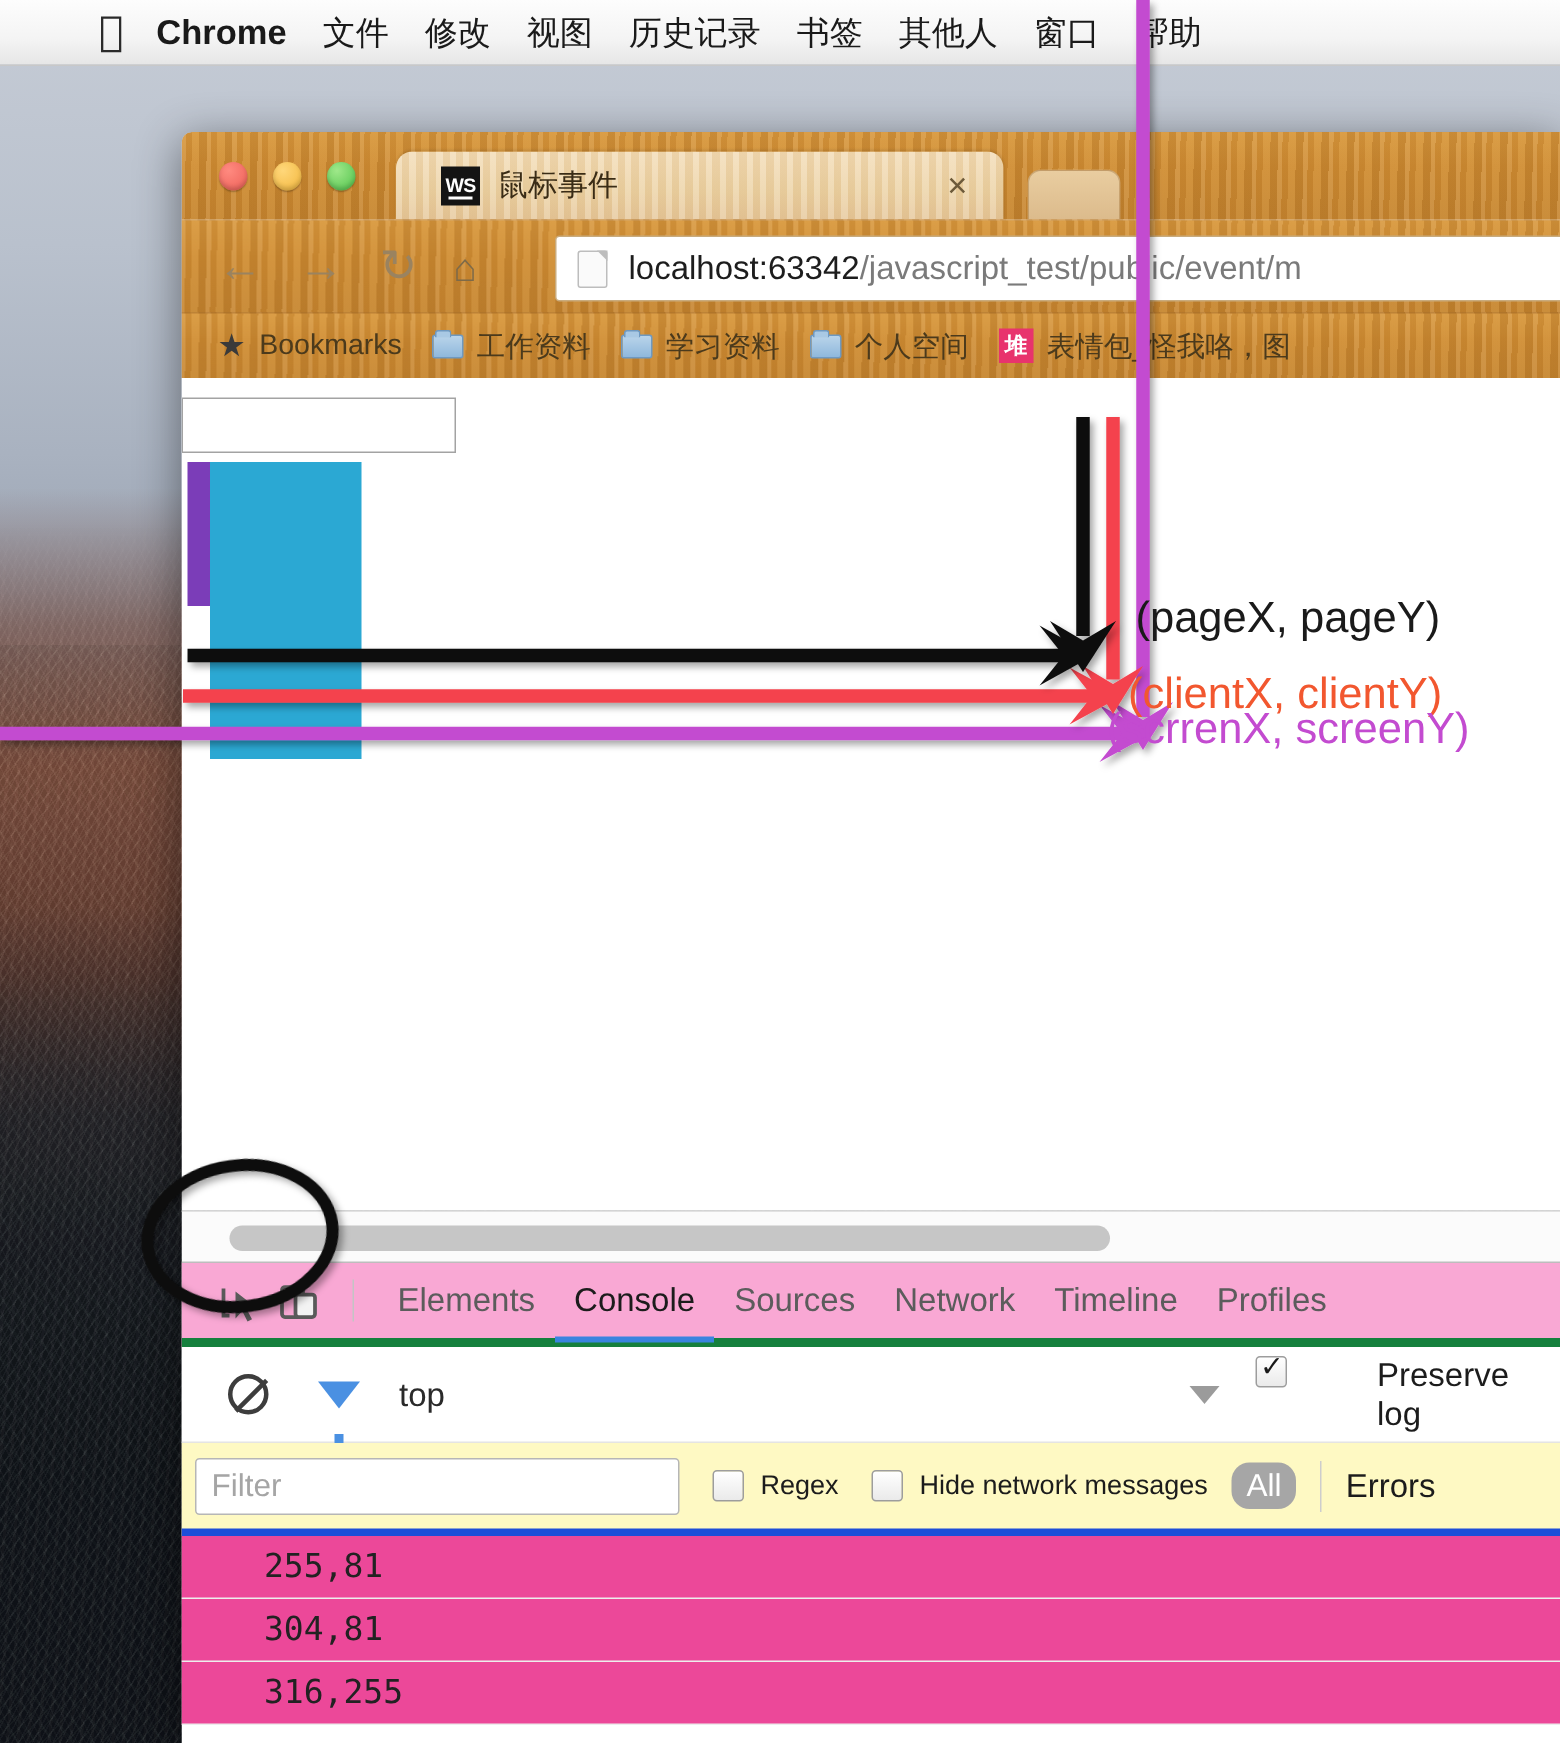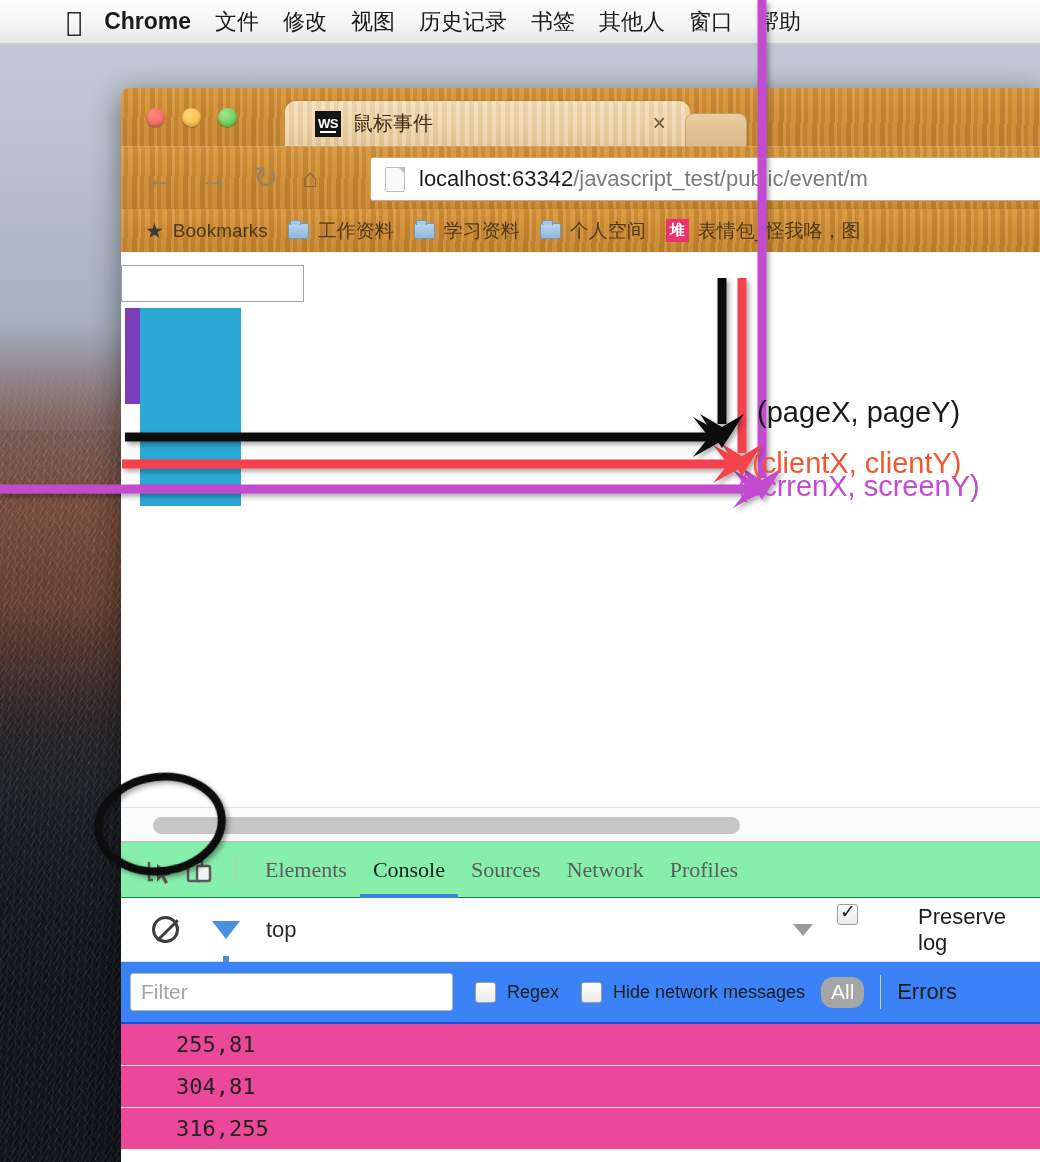--- a/index.html
+++ b/index.html
@@ -88,21 +88,21 @@
   .winbtns { position: absolute; left: 25px; top: 20px; display: flex; gap: 17px; }
   .winbtns i {
     display: block; width: 19px; height: 19px; border-radius: 50%;
     box-shadow: inset 0 -2px 3px rgba(0,0,0,.18), 0 1px 1px rgba(0,0,0,.25);
   }
   .winbtns .r { background: radial-gradient(circle at 35% 30%, #ff8a80, #ec5f56); }
   .winbtns .y { background: radial-gradient(circle at 35% 30%, #ffd77a, #f2b63c); }
   .winbtns .g { background: radial-gradient(circle at 35% 30%, #9fe88a, #4fc24a); }
 
   #tab {
-    position: absolute; left: 164px; top: 13px; width: 405px; height: 45px;
+    position: absolute; left: 143px; top: 13px; width: 405px; height: 45px;
     border-top-left-radius: 11px; border-top-right-radius: 11px;
     background: linear-gradient(to bottom, #f0d9b0 0%, #ecd2a4 45%, #e8caa0 100%);
     background-image:
       repeating-linear-gradient(90deg, rgba(255,255,255,0.18) 0 4px, rgba(180,130,60,0.10) 4px 9px),
       linear-gradient(to bottom, #f3dcb6 0%, #ecd2a4 60%, #e6c79a 100%);
     box-shadow: 0 -1px 2px rgba(0,0,0,.12);
     display: flex; align-items: center;
   }
   #tab .fav {
     width: 26px; height: 26px; margin-left: 30px; background: #141414;
@@ -193,23 +193,22 @@
   }
   #hscroll .thumb {
     position: absolute; left: 32px; top: 9px; width: 587px; height: 17px;
     background: #c6c6c6; border-radius: 9px;
   }
 
   
   #devtools { background: #fff; height: 100%; }
   #dt-tabs {
     height: 56px; display: flex; align-items: center;
-    border-bottom: 1px solid #15803d; background: #86efac;
+    border-bottom: 6px solid #15803d; background: #f9a8d4;
     position: relative;
-    font-family: Liberation Serif, serif;
   }
   #dt-tabs .icbtn { width: 40px; height: 40px; position: relative; flex: none; }
   #dt-tabs .icbtn.first { margin-left: 18px; }
   #dt-tabs .sep { width: 1px; height: 28px; background: #c4c4c4; margin: 0 16px; flex: none; }
   .dttab {
     font-size: 22px; color: #5c5c5c; padding: 0 13px; height: 56px;
     display: flex; align-items: center; white-space: nowrap;
   }
   .dttab.active { color: #1c1c1c; box-shadow: inset 0 -4px 0 #3a84df; }
 
@@ -246,22 +245,22 @@
     width: 21px; height: 21px; border: 1px solid #9d9d9d; border-radius: 3px;
     background: linear-gradient(to bottom, #ffffff, #eaeaea); flex: none; position: relative;
   }
   .cbox.on::after {
     content: "\2713"; position: absolute; left: 2px; top: -4px;
     font-size: 19px; color: #1a1a1a; line-height: 21px;
     font-family: "DejaVu Sans", sans-serif;
   }
 
   #dt-filterrow {
-    height: 62px; display: flex; align-items: center; background: #3b82f6;
-    border-bottom: 2px solid #1d4ed8; position: relative;
+    height: 62px; display: flex; align-items: center; background: #fef9c3;
+    border-bottom: 5px solid #1d4ed8; position: relative;
   }
   #filterinput {
     margin-left: 9px; width: 323px; height: 38px; background: #fff;
     border: 1px solid #b6b6b6; border-radius: 3px;
     font-size: 21px; color: #9e9e9e; padding: 0 10px;
     font-family: "Liberation Sans", sans-serif;
   }
   #filterinput::placeholder { color: #a5a5a5; }
   .chk { display: flex; align-items: center; margin-left: 22px; white-space: nowrap; }
   .chk .lbl { font-size: 18px; color: #1c1c1c; margin-left: 11px; }
@@ -384,20 +383,21 @@
         <svg width="40" height="40" viewBox="0 0 40 40">
           <rect x="9" y="11" width="14" height="20" rx="2" stroke="#5a5a5a" stroke-width="2.5" fill="none"></rect>
           <rect x="18" y="16" width="13" height="15" rx="2" stroke="#5a5a5a" stroke-width="2.5" fill="#f3f3f3"></rect>
         </svg>
       </div>
       <div class="sep"></div>
       <div class="dttab">Elements</div>
       <div class="dttab active">Console</div>
       <div class="dttab">Sources</div>
       <div class="dttab">Network</div>
+      <div class="dttab">Timeline</div>
       <div class="dttab">Profiles</div>
     </div>
 
     <div id="dt-filterbar">
       <div class="ban"></div>
       <div class="funnel"></div>
       <div class="ctx">top</div>
       <div class="caret"></div>
       <div class="plog">
         <span class="cbox on"></span>

